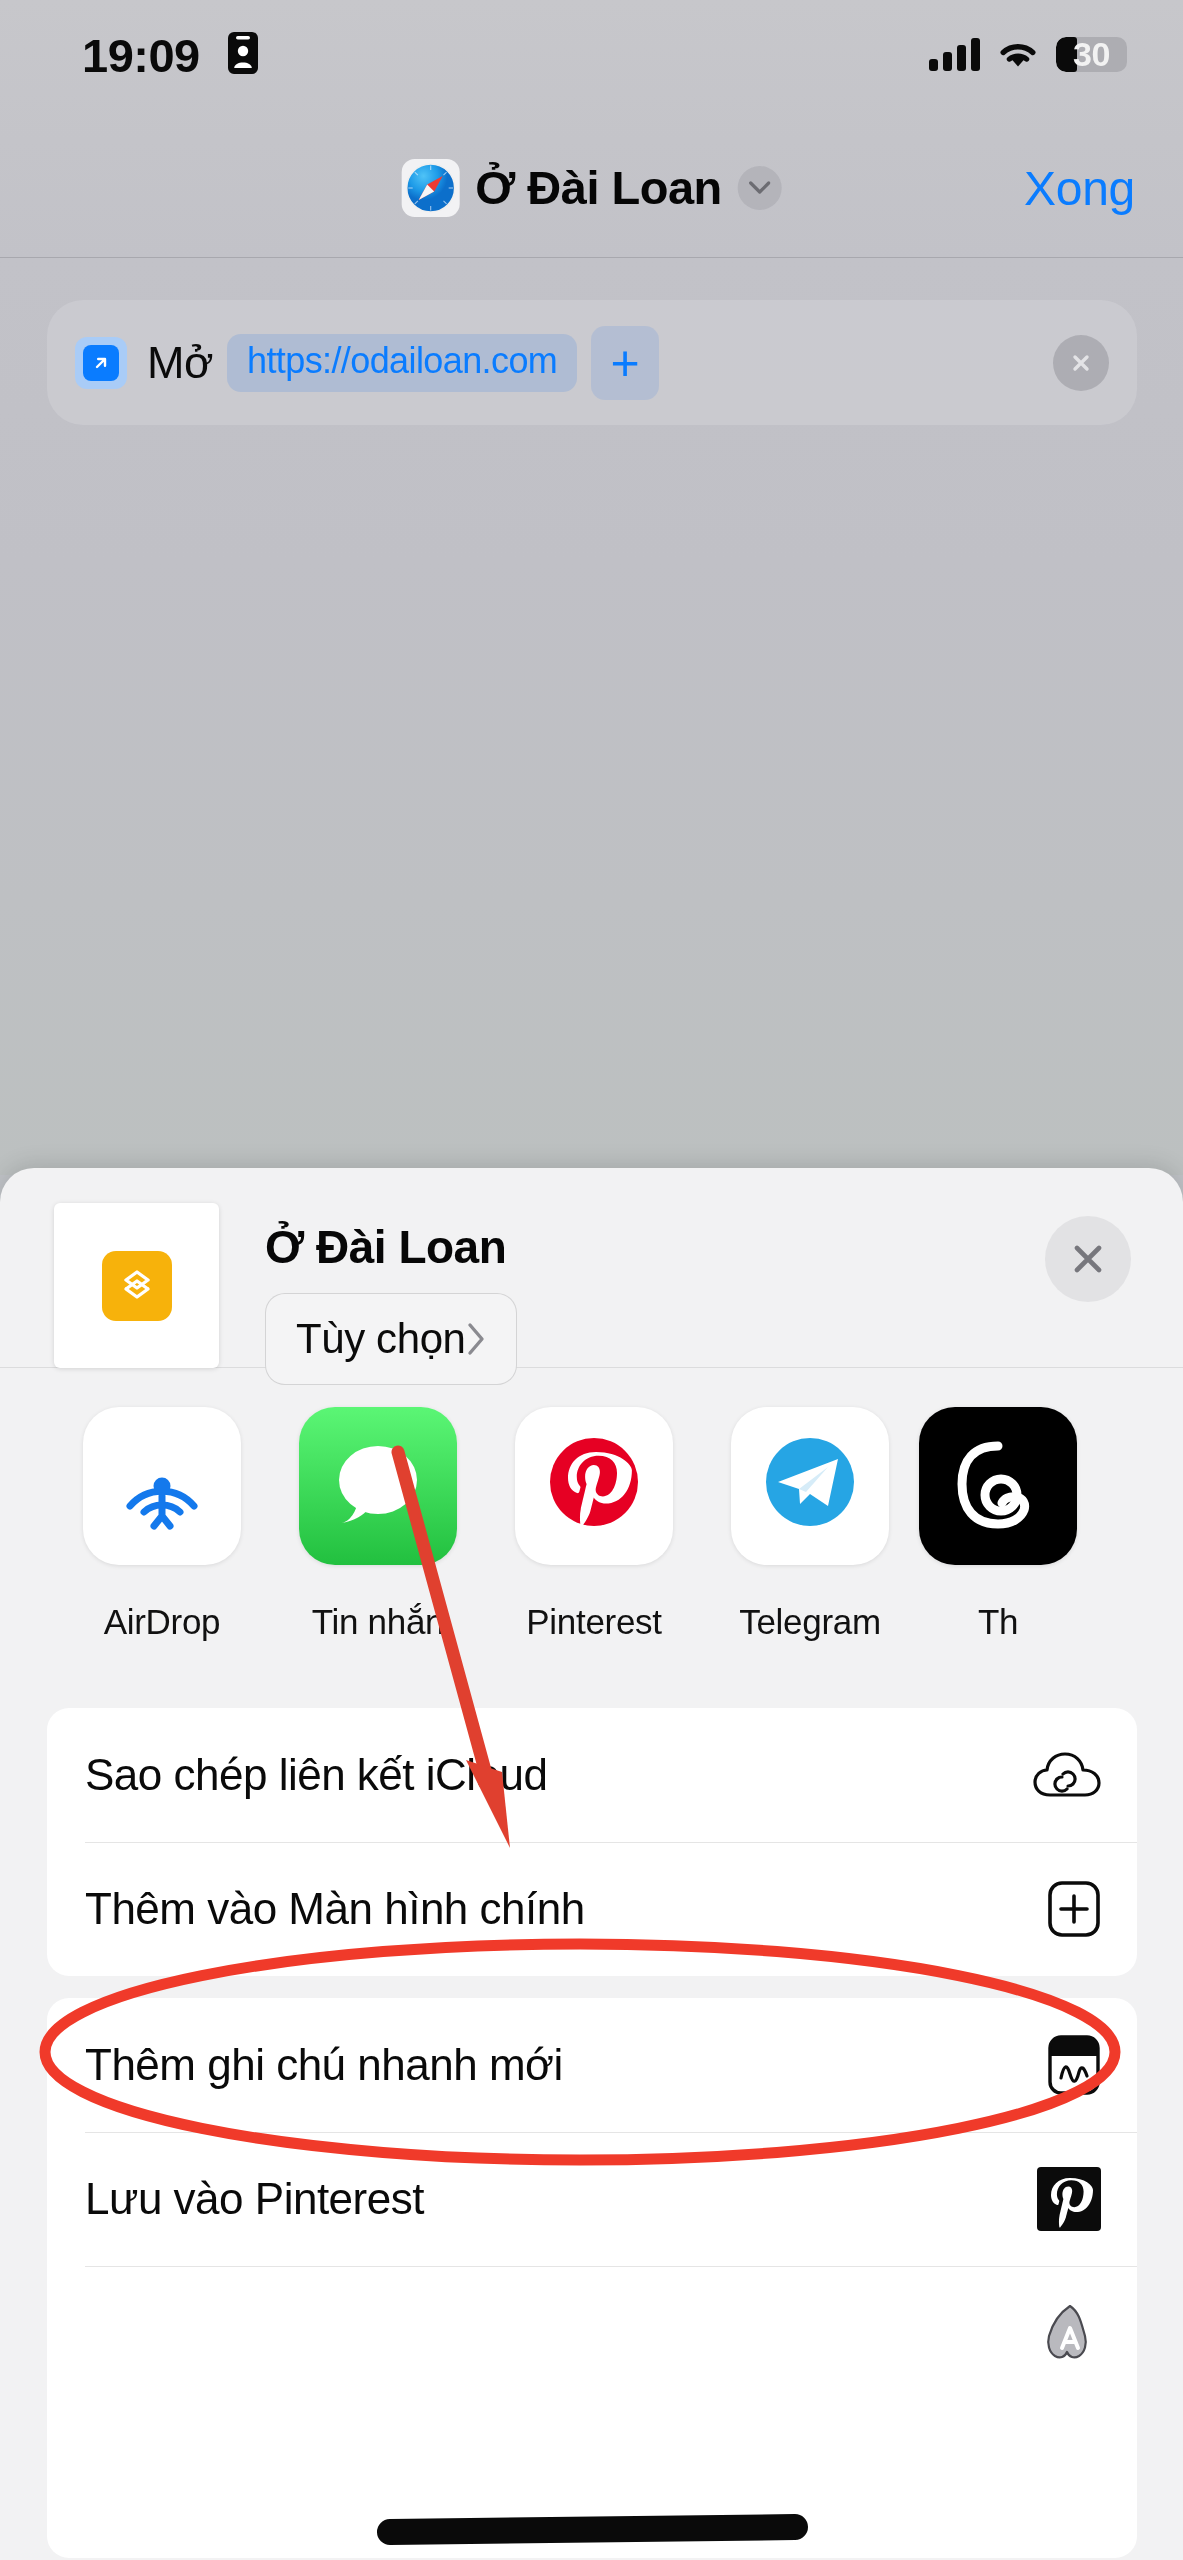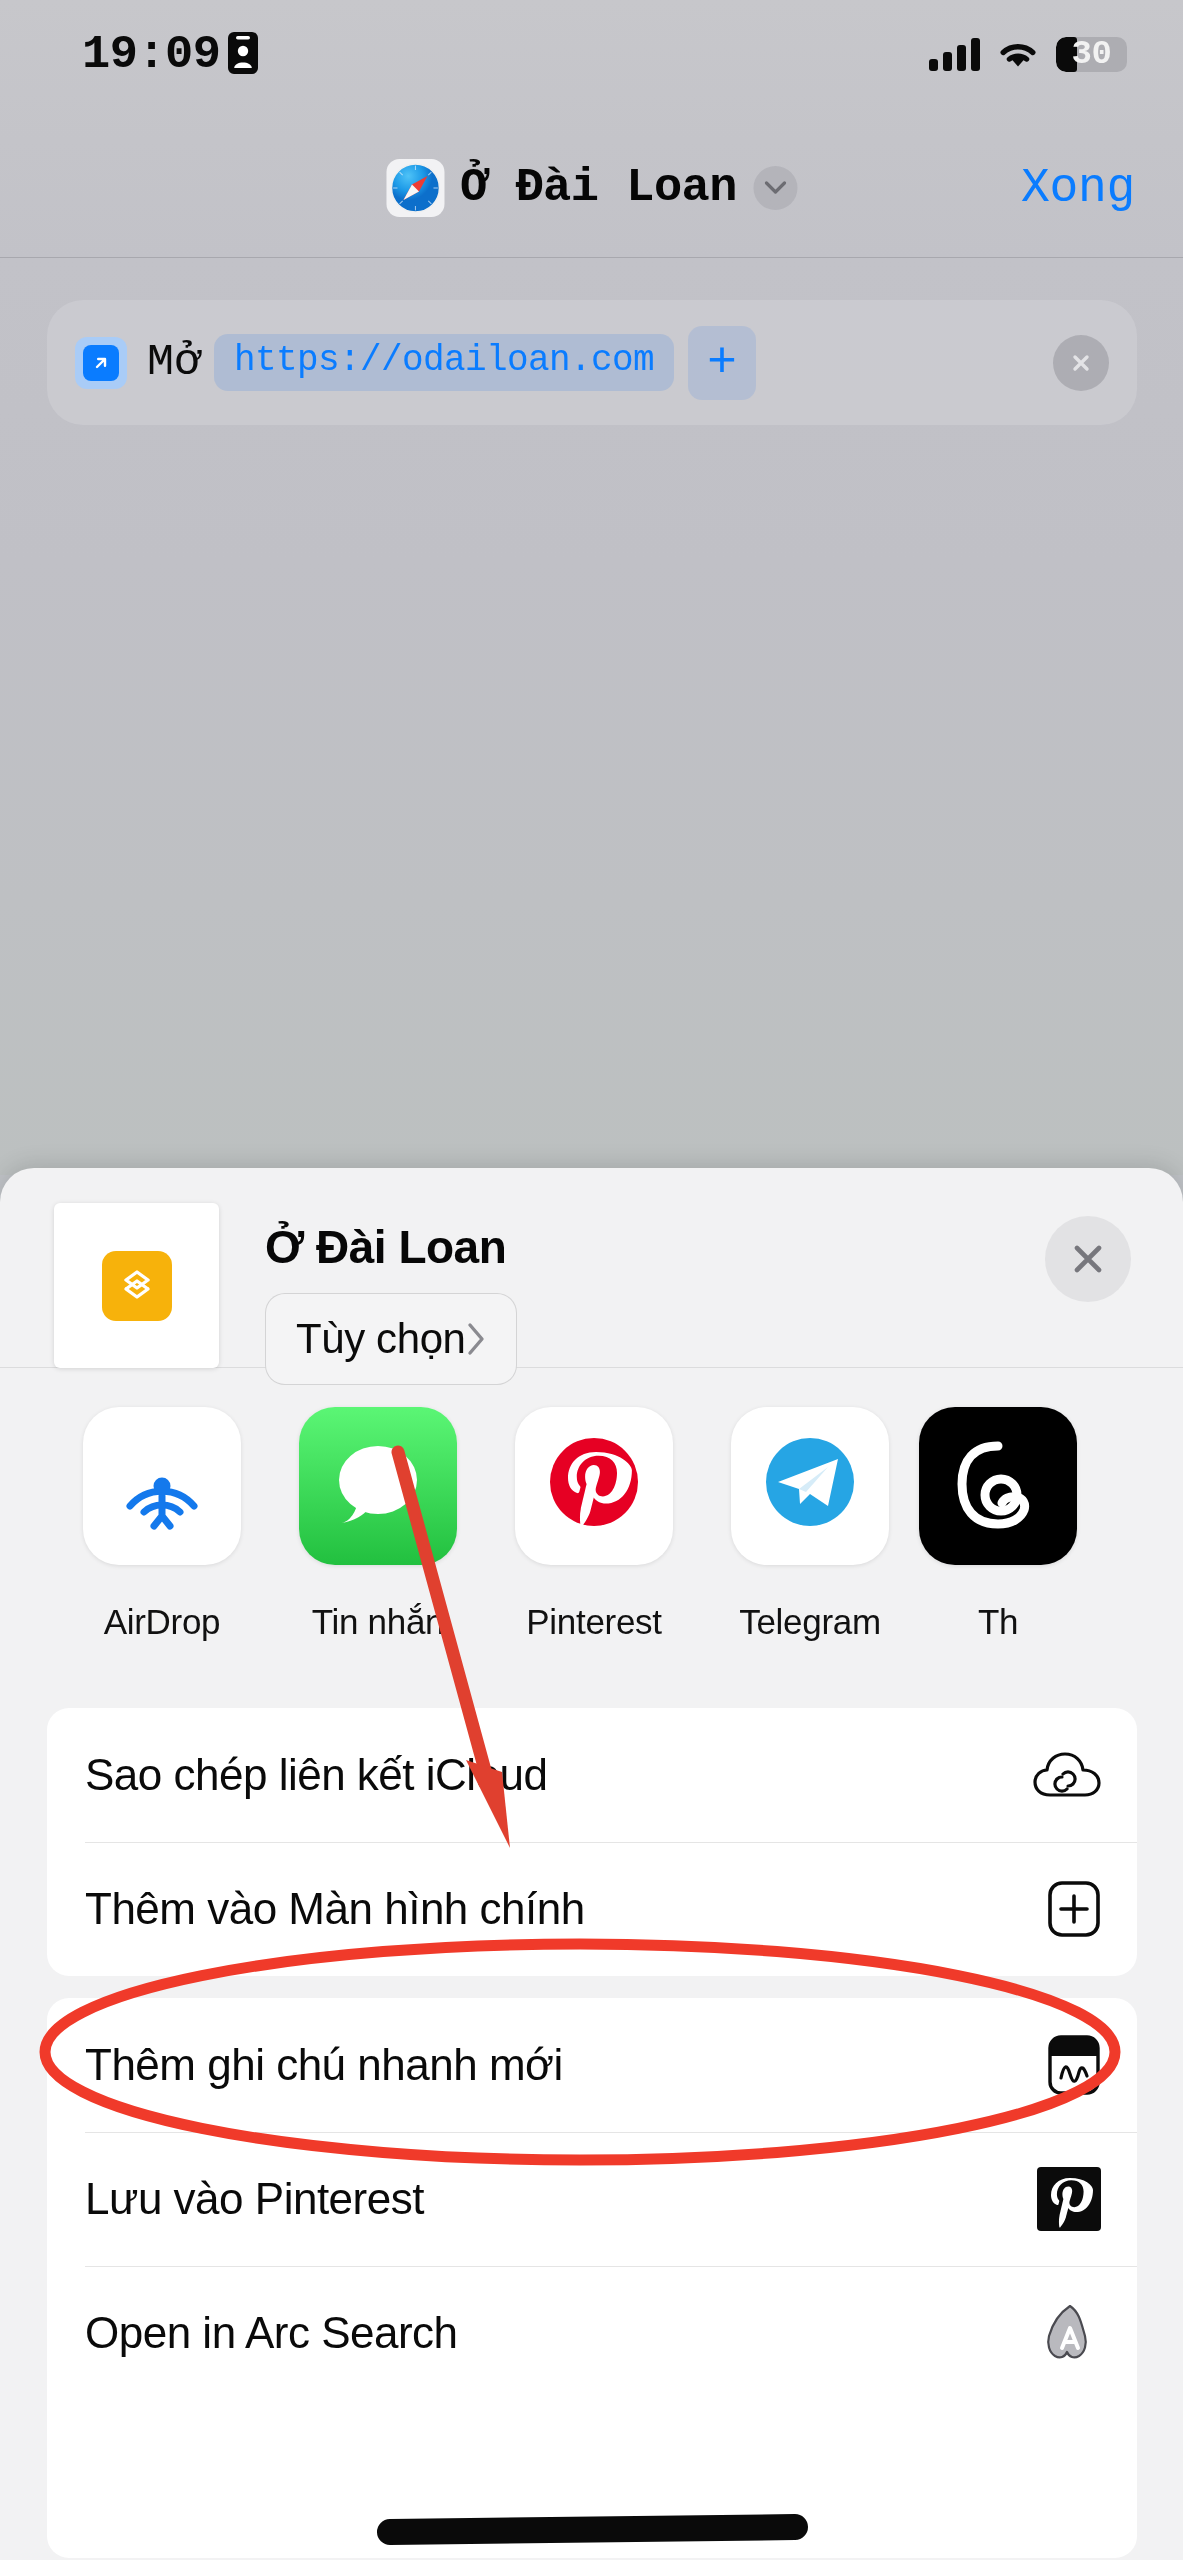--- a/index.html
+++ b/index.html
@@ -11,21 +11,20 @@
     position: relative;
     -webkit-font-smoothing: antialiased;
   }
 
   
   #backdrop {
     position: absolute; left: 0; top: 0; width: 1183px; height: 1175px;
     background: linear-gradient(180deg,
       #C7C7CB 0px, #C4C4C9 140px, #C2C2C8 260px,
       #C0C0C6 560px, #BEC0C3 900px, #BCC0C0 1175px);
-    font-family: Liberation Mono, monospace;
   }
 
   
   #statusbar {
     position: absolute; left: 0; top: 0; width: 1183px; height: 118px;
   }
   #status-time {
     position: absolute; left: 82px; top: 28px;
     font-size: 47px; font-weight: 700; color: #0A0A0A;
     letter-spacing: -0.5px;
@@ -409,21 +408,20 @@
     <div class="list-row">
       <span class="row-label">Lưu vào Pinterest</span>
       <span class="row-icon">
         <svg width="64" height="64" viewBox="0 0 64 64">
           <rect x="0" y="0" width="64" height="64" rx="4" fill="#0B0B0B"></rect>
           <path d="M33 11 C21 11 14 19 14 28 c0 4.6 2 8.6 6 10 .7.3 1.3 0 1.5-.8l.7-2.5c.2-.7.1-1-.4-1.6-1.2-1.4-1.9-3.2-1.9-5.8 0-7.4 5.6-14 14.5-14 7.9 0 12.2 4.8 12.2 11.3 0 8.5-3.8 15.7-9.4 15.7-3.1 0-5.4-2.6-4.7-5.7.9-3.8 2.7-7.9 2.7-10.6 0-2.4-1.3-4.5-4-4.5-3.2 0-5.8 3.3-5.8 7.8 0 2.9 1 4.8 1 4.8s-3.3 14-3.9 16.6c-1.1 4.9-.2 10.9-.1 11.5.1.4.6.5.8.2.3-.4 4.4-5.4 5.8-10.4.4-1.4 2.3-8.9 2.3-8.9 1.1 2.1 4.4 4 7.9 4C49 45.1 56 35.7 56 23 56 18.4 48 11 33 11z" fill="#FFF"></path>
         </svg>
       </span>
     </div>
     <div class="list-row">
-      <span class="row-label">Open in Arc Search</span>
       <span class="row-icon">
         <svg width="62" height="62" viewBox="0 0 62 62">
           <path d="M31 4 C22 10 14 20 10 34 c-2 8 0 16 6 20 5 3 10 1 12 -4 2 5 7 7 12 4 6 -4 8 -12 6 -20 C42 20 40 10 31 4 Z" fill="#B9B9BE" stroke="#4A4A50" stroke-width="2.2" stroke-linejoin="round"></path>
           <path d="M23 46 L31 26 L39 46" fill="none" stroke="#FFF" stroke-width="4" stroke-linecap="round" stroke-linejoin="round"></path>
           <path d="M26 40 L36 40" stroke="#FFF" stroke-width="4" stroke-linecap="round"></path>
         </svg>
       </span>
     </div>
   </div>
 </div>

